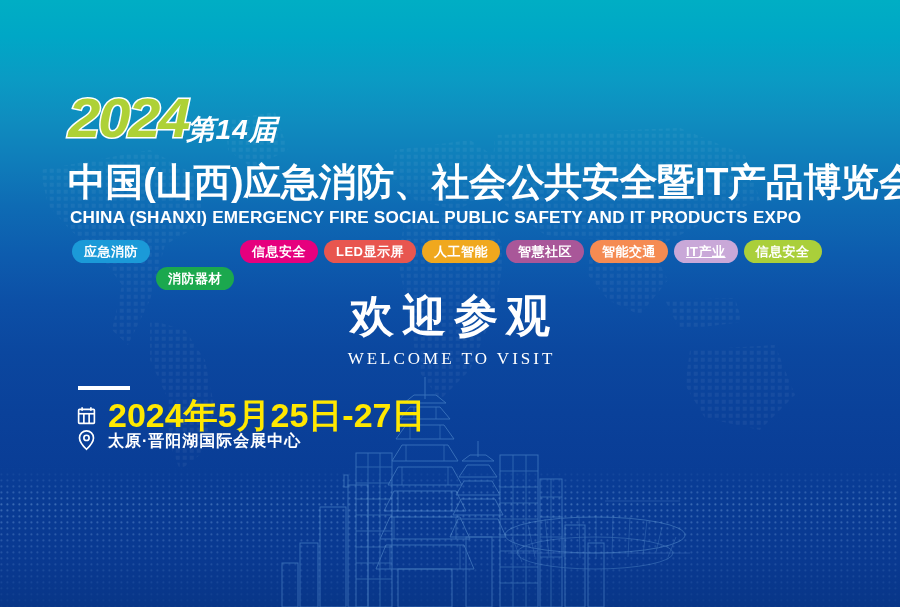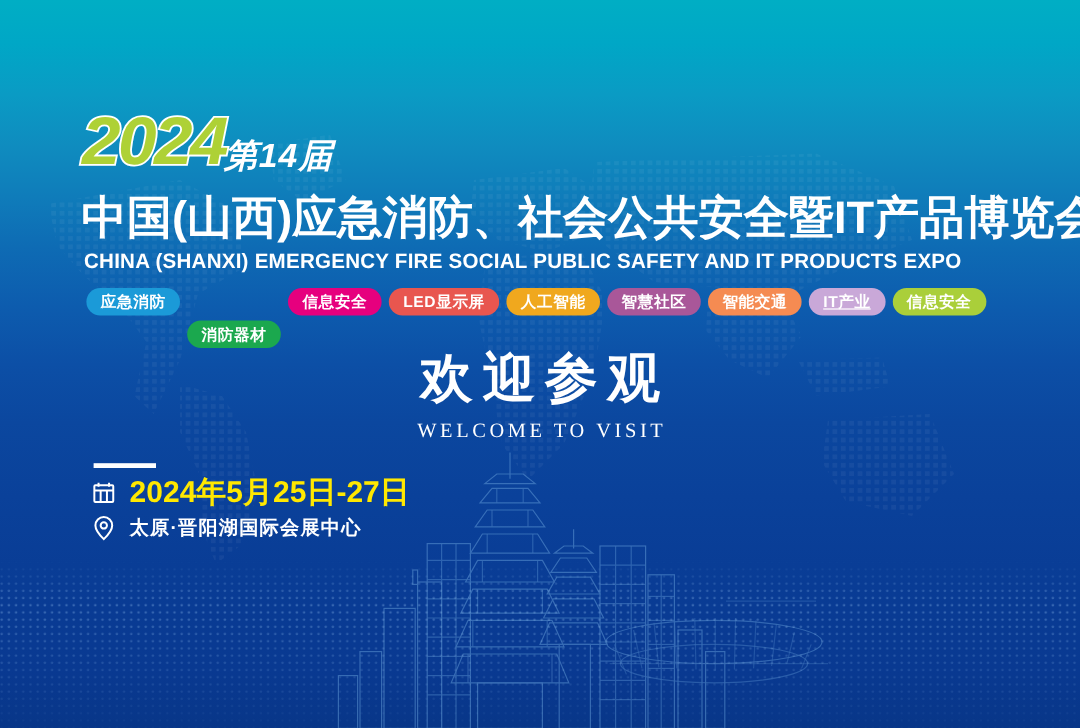--- a/index.html
+++ b/index.html
@@ -177,21 +177,21 @@
   }
   .info-place {
     position: absolute;
     left: 76px;
     top: 430px;
     display: flex;
     align-items: center;
     gap: 11px;
   }
   .date-text {
-    font-size: 25px;
+    font-size: 34px;
     font-weight: 900;
     color: #ffe800;
     letter-spacing: 0px;
     line-height: 1;
     white-space: nowrap;
   }
   .place-text {
     font-size: 16px;
     font-weight: 700;
     color: #ffffff;

